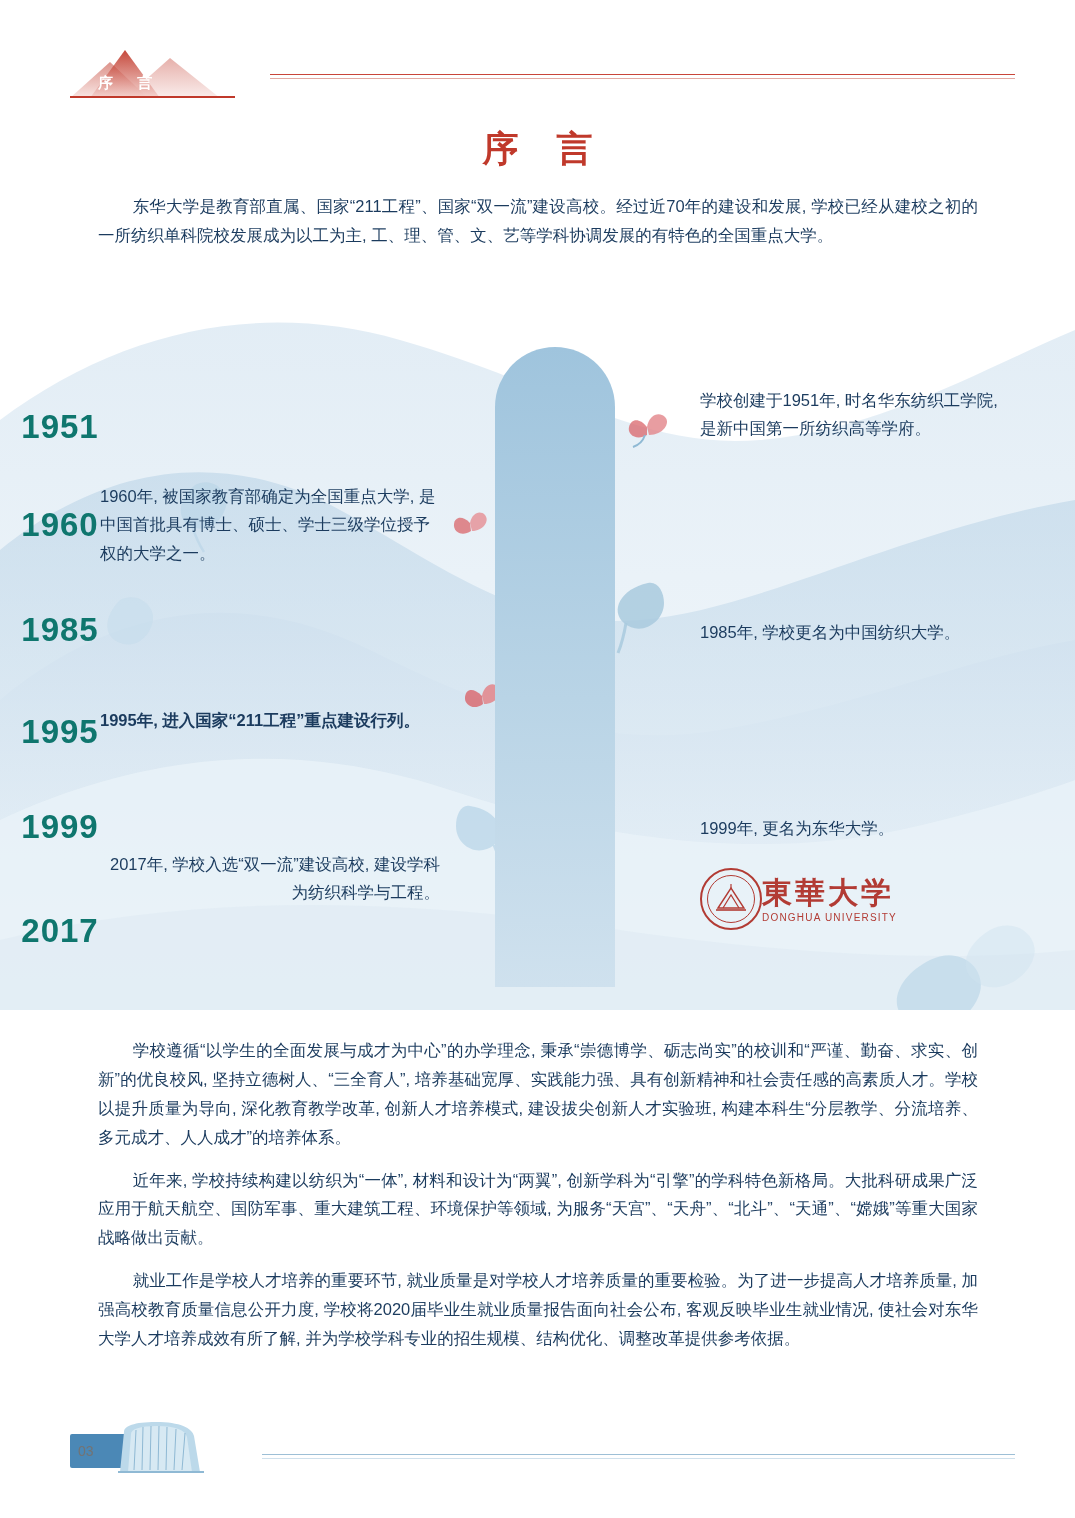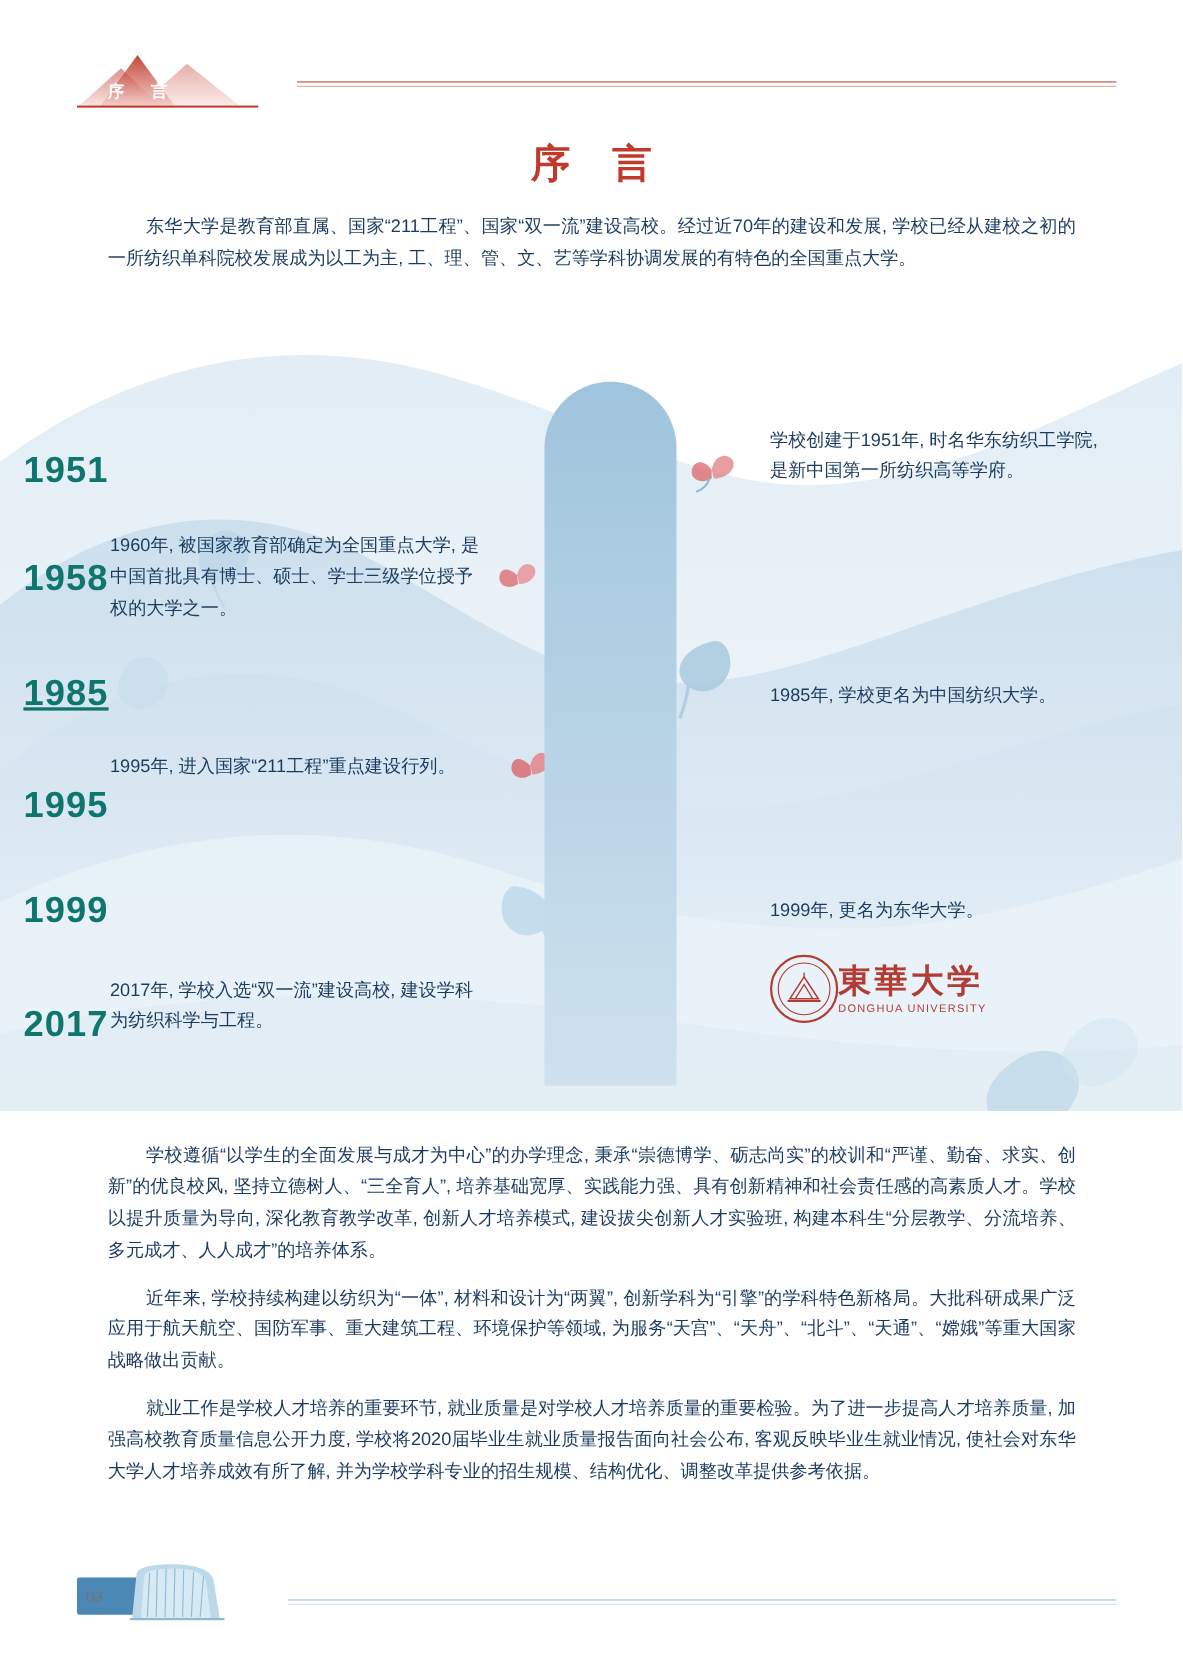--- a/index.html
+++ b/index.html
@@ -280,32 +280,32 @@
   <path d="M18,18 C20,8 28,5 33,10 C38,16 31,26 20,26 Z" fill="#e58f94" opacity="0.8"></path>
 </svg>
 <svg style="position:absolute;left:462px;top:676px;" width="44" height="40" viewBox="0 0 44 40">
   <path d="M20,20 C11,11 4,13 3,21 C2,29 12,35 21,28 Z" fill="#d9646a" opacity="0.8"></path>
   <path d="M20,20 C22,9 31,5 36,11 C42,17 34,28 22,28 Z" fill="#e2848a" opacity="0.85"></path>
 </svg>
 
 <div class="timeline"></div>
 
 <div class="tl-year" style="top:408px;">1951</div>
-<div class="tl-year" style="top:506px;">1958</div>
-<div class="tl-year" style="top:611px;text-decoration:underline;">1985</div>
+<div class="tl-year" style="top:506px;">1960</div>
+<div class="tl-year" style="top:611px;">1985</div>
 <div class="tl-year" style="top:713px;">1995</div>
 <div class="tl-year" style="top:808px;">1999</div>
 <div class="tl-year" style="top:912px;">2017</div>
 
 <div class="tl-note right" style="top:386px;">学校创建于1951年, 时名华东纺织工学院, 是新中国第一所纺织高等学府。</div>
 <div class="tl-note left" style="top:482px;">1960年, 被国家教育部确定为全国重点大学, 是中国首批具有博士、硕士、学士三级学位授予权的大学之一。</div>
 <div class="tl-note right" style="top:618px;">1985年, 学校更名为中国纺织大学。</div>
-<div class="tl-note left" style="top:683px;">1995年, 进入国家“211工程”重点建设行列。</div>
+<div class="tl-note left" style="top:706px;font-weight:bold;">1995年, 进入国家“211工程”重点建设行列。</div>
 <div class="tl-note right" style="top:814px;">1999年, 更名为东华大学。</div>
-<div class="tl-note left" style="top:886px;">2017年, 学校入选“双一流”建设高校, 建设学科为纺织科学与工程。</div>
+<div class="tl-note left" style="top:850px;text-align:right;">2017年, 学校入选“双一流”建设高校, 建设学科为纺织科学与工程。</div>
 
 <div class="logo-block">
   <div class="logo-seal">
     <svg class="logo-seal-inner" viewBox="0 0 34 34">
       <path d="M4 26 L17 6 L30 26 Z" fill="none" stroke="#b23b34" stroke-width="1.4"></path>
       <path d="M9 26 L17 13 L25 26" fill="none" stroke="#b23b34" stroke-width="1.2"></path>
       <path d="M2 28 H32" stroke="#b23b34" stroke-width="1.6"></path>
       <path d="M17 6 V2" stroke="#b23b34" stroke-width="1.2"></path>
     </svg>
   </div>

